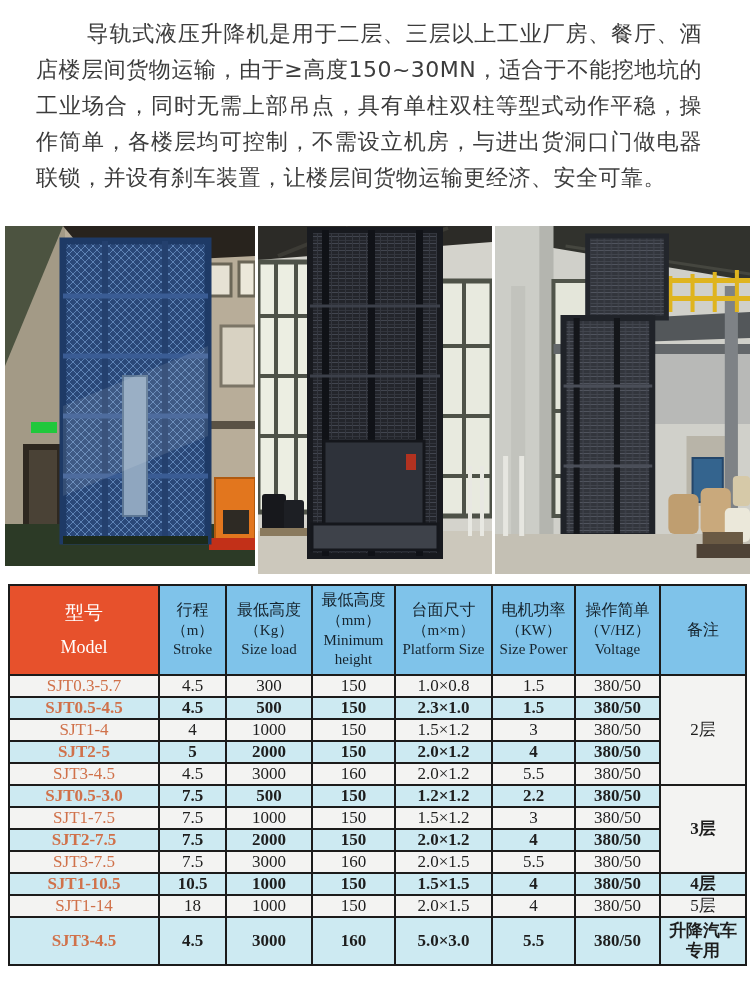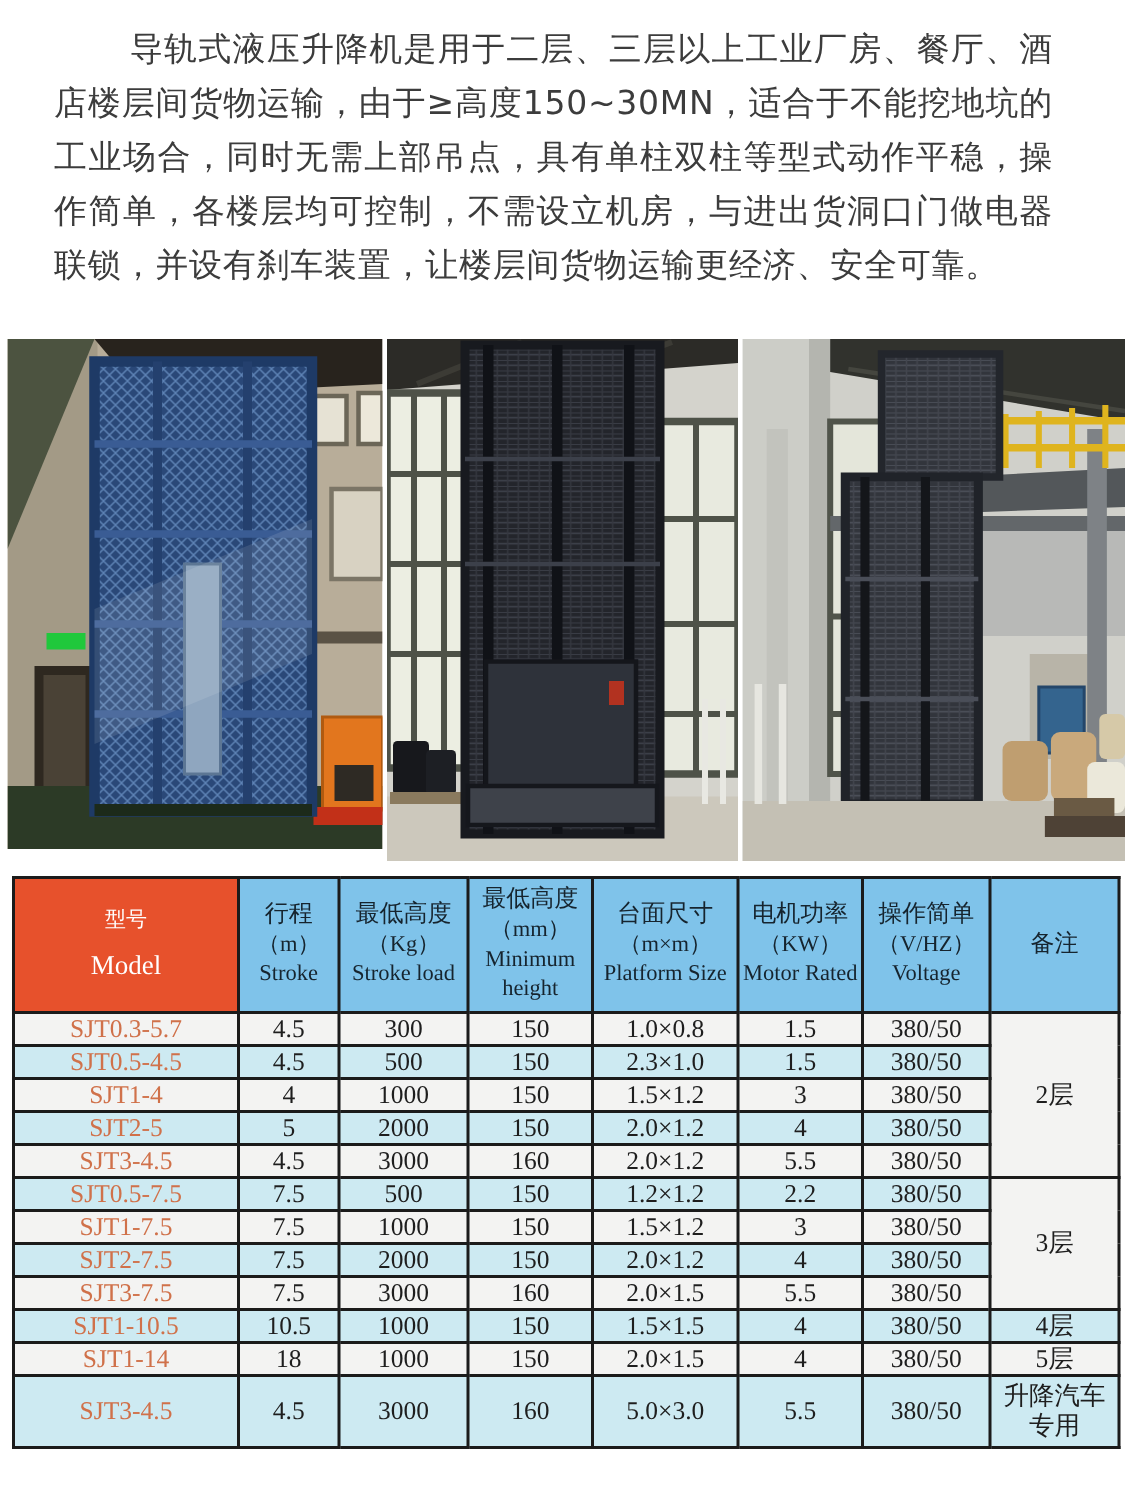--- a/index.html
+++ b/index.html
@@ -44,24 +44,24 @@
   }
   thead th{
     background:var(--header-blue);color:#16242e;
     font-weight:normal;font-size:15px;line-height:1.3;height:90px;
   }
   thead th .th-zh{font-size:16px;}
   thead th.model-th{
     background:var(--accent-orange);color:#ffffff;
     font-size:18px;line-height:1.4;
   }
-  thead th.model-th .th-zh{font-size:14px;margin-bottom:8px;font-family:Liberation Serif, serif;}
+  thead th.model-th .th-zh{font-size:19px;margin-bottom:8px;font-family:Liberation Serif, serif;}
   tbody td{font-size:17px;height:22px;color:#1e1e1e;line-height:1.15;}
   tbody tr.row-white{background:var(--row-white);}
-  tbody tr.row-blue{background:var(--row-blue);}
+  tbody tr.row-blue{background:var(--row-blue);font-weight:bold;}
   tbody tr.row-tall td{height:48px;}
   tbody td.model{color:var(--model-orange);}
   tbody td.note{font-size:17px;color:#1e1e1e;}
   tbody td.note-white{background:var(--row-white);margin-top:27px;}
   tbody td.note-blue{background:var(--row-blue);}
 </style>
 </head>
 <body>
 
 <p class="intro">导轨式液压升降机是用于二层、三层以上工业厂房、餐厅、酒店楼层间货物运输，由于≥高度150~30MN，适合于不能挖地坑的工业场合，同时无需上部吊点，具有单柱双柱等型式动作平稳，操作简单，各楼层均可控制，不需设立机房，与进出货洞口门做电器联锁，并设有刹车装置，让楼层间货物运输更经济、安全可靠。</p>
@@ -221,36 +221,36 @@
         <div class="th-en">Model</div>
       </th>
       <th>
         <div class="th-zh">行程</div>
         <div class="th-unit">（m）</div>
         <div class="th-en">Stroke</div>
       </th>
       <th>
         <div class="th-zh">最低高度</div>
         <div class="th-unit">（Kg）</div>
-        <div class="th-en">Stroke load</div>
+        <div class="th-en">Size load</div>
       </th>
       <th>
         <div class="th-zh">最低高度</div>
         <div class="th-unit">（mm）</div>
         <div class="th-en">Minimum height</div>
       </th>
       <th>
         <div class="th-zh">台面尺寸</div>
         <div class="th-unit">（m×m）</div>
         <div class="th-en">Platform Size</div>
       </th>
       <th>
         <div class="th-zh">电机功率</div>
         <div class="th-unit">（KW）</div>
-        <div class="th-en">Motor Rated</div>
+        <div class="th-en">Size Power</div>
       </th>
       <th>
         <div class="th-zh">操作简单</div>
         <div class="th-unit">（V/HZ）</div>
         <div class="th-en">Voltage</div>
       </th>
       <th>
         <div class="th-zh">备注</div>
       </th>
     </tr>
@@ -296,21 +296,21 @@
       <tr class="row-white">
         <td class="model">SJT3-4.5</td>
         <td>4.5</td>
         <td>3000</td>
         <td>160</td>
         <td>2.0×1.2</td>
         <td>5.5</td>
         <td>380/50</td>
       </tr>
       <tr class="row-blue">
-        <td class="model">SJT0.5-7.5</td>
+        <td class="model">SJT0.5-3.0</td>
         <td>7.5</td>
         <td>500</td>
         <td>150</td>
         <td>1.2×1.2</td>
         <td>2.2</td>
         <td>380/50</td>
         <td class="note note-white" rowspan="4">3层</td>
       </tr>
       <tr class="row-white">
         <td class="model">SJT1-7.5</td>

